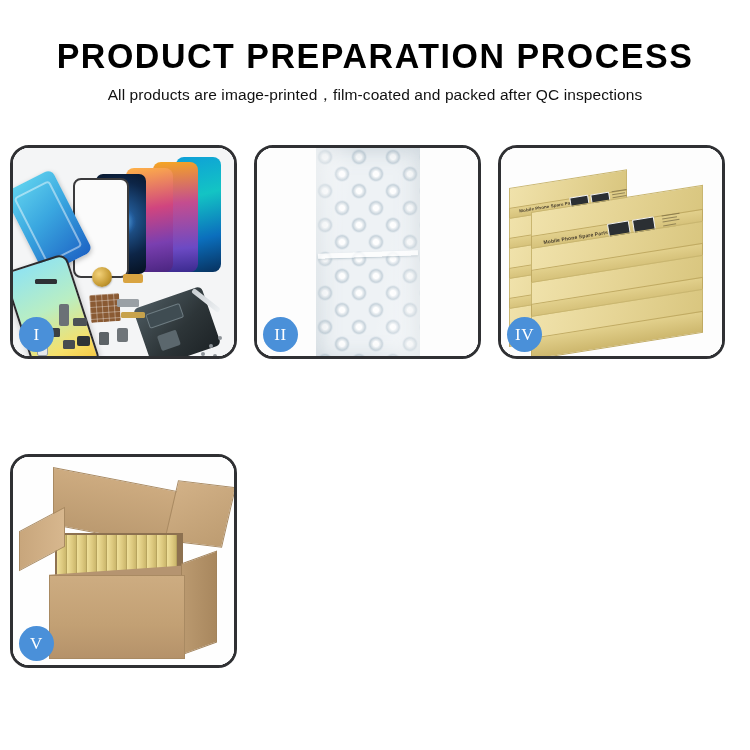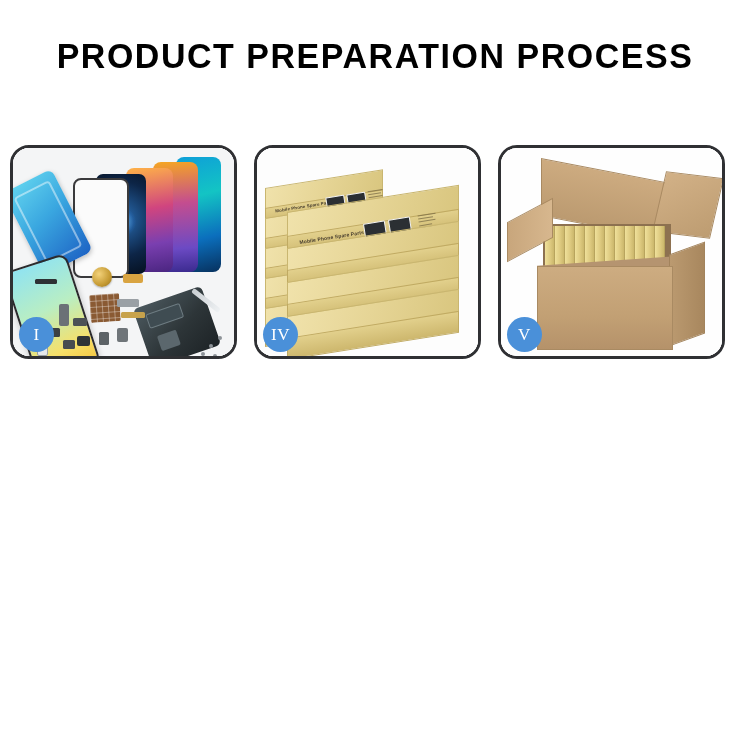--- a/index.html
+++ b/index.html
@@ -331,20 +331,21 @@
     transform:rotate(-6deg);
   }
 </style>
 </head>
 <body>
 
 <div class="page">
 
   <div class="header">
     <h1 class="title">PRODUCT PREPARATION PROCESS</h1>
+    <p class="subtitle">All products are image-printed，film-coated and packed after QC inspections</p>
   </div>
 
   <div class="grid">
 
     <div class="panel">
       <div class="stage">
         <div class="p1-bg"></div>
         <div class="ph p-teal"></div>
         <div class="ph p-violet"></div>
         <div class="ph p-purple"></div>
@@ -369,20 +370,29 @@
           <div class="pt flex12"></div>
         <div class="pt screw s1"></div>
           <div class="pt screw s2"></div>
         <div class="pt screw s3"></div>
           <div class="pt screw s4"></div>
         <div class="tweezer"></div>
       </div>
       <div class="badge">I</div>
     </div>
 
+    <div class="panel">
+      <div class="stage">
+        <div class="bw-bg"></div>
+        <div class="bw"></div>
+        <div class="bw-seam"></div>
+        <div class="bw-sheen"></div>
+      </div>
+      <div class="badge">II</div>
+    </div>
 
 
     <div class="panel">
       <div class="stage">
         <div class="b4-bg"></div>
 
         <div class="bx" style="left:8px;top:40px;width:118px;height:40px;">
           <div class="lid"></div>
             <div class="side"></div>
           <div class="lbl" style="left:10px;top:16px;transform:rotate(-9deg);">Mobile Phone Spare Parts</div>

